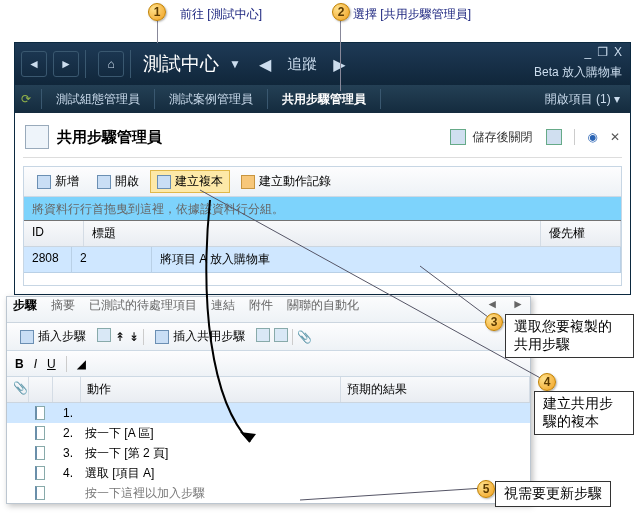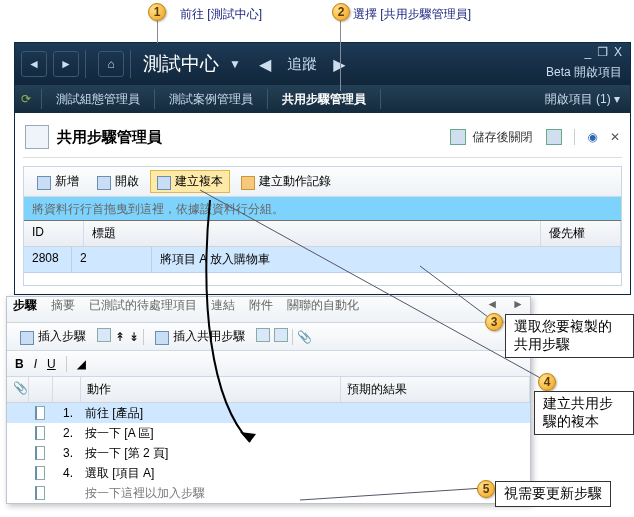--- a/index.html
+++ b/index.html
@@ -26,21 +26,21 @@
 .subrow .tab.active{color:#fff;font-weight:bold}
 .subrow .right{position:absolute;right:10px;color:#cde}
 .work-area{background:#fff;padding:8px 8px 0 8px}
 .work-head{display:flex;align-items:center;padding:4px 2px 8px 2px;border-bottom:1px solid #ddd;position:relative}
 .wh-icon{width:24px;height:24px;border:1px solid #9ab;background:#eef4fa;margin-right:8px}
 .wh-title{font-size:15px;font-weight:bold;flex:1}
 .wh-actions{display:flex;align-items:center;gap:6px;color:#333}
 .wh-actions .ic{width:16px;height:16px;display:inline-block;background:#d0dff0;border:1px solid #6a8}
 .panel{border:1px solid #c7d6e4;margin-top:8px;background:#fff}
 .toolbar{height:30px;background:linear-gradient(#fdfdfe,#eef2f6);border-bottom:1px solid #cdd9e4;display:flex;align-items:center;padding:0 6px;gap:4px}
-.tbtn{display:flex;align-items:flex-end;gap:4px;padding:2px 6px;border:1px solid transparent;cursor:pointer}
+.tbtn{display:flex;align-items:center;gap:4px;padding:2px 6px;border:1px solid transparent;cursor:pointer}
 .tbtn.sel{background:#fde9a8;border:1px solid #e0b84a}
 .tbtn .ic{width:14px;height:14px;background:#c9def5;border:1px solid #6b8fb3;display:inline-block}
 .grouprow{height:24px;background:#7dd3fc;color:#666;padding:4px 8px;border-bottom:1px solid #737373}
 .grid-head{display:flex;background:linear-gradient(#f8f9fb,#e9edf2);border-bottom:1px solid #cbd5df}
 .gh{padding:4px 8px;border-right:1px solid #d4dce5}
 .grid-row{display:flex;background:#cfe7ff;border-bottom:1px solid #b9d0e6}
 .gc{padding:4px 8px;border-right:1px solid #b9d0e6}
 .steps-window{position:absolute;left:6px;top:296px;width:525px;background:#fff;border:1px solid #bcc6d0;box-shadow:2px 2px 6px rgba(0,0,0,.25);z-index:10}
 .steps-tabs{height:26px;background:linear-gradient(#fbfcfd,#eef2f6);border-bottom:1px solid #cbd5df;display:flex;padding:0 6px;gap:14px;color:#666}
 .steps-tabs .t{cursor:pointer}
@@ -87,21 +87,21 @@
     <div class="tb-nav">
       <span class="tb-arrow">◀</span>
       <div class="tb-navbtn">追蹤</div>
       <span class="tb-arrow">▶</span>
     </div>
     <div class="tb-right">
       <span>_</span>
       <span>❐</span>
       <span>X</span>
     </div>
-    <div class="tb-bottom-right">Beta 開啟項目</div>
+    <div class="tb-bottom-right">Beta 放入購物車</div>
   </div>
 
   <div class="subrow">
     <span style="color:#8fb04a">⟳</span>
     <div class="sep"></div>
     <span class="tab">測試組態管理員</span>
     <div class="sep"></div>
     <span class="tab">測試案例管理員</span>
     <div class="sep"></div>
     <span class="tab active">共用步驟管理員</span>
@@ -202,21 +202,20 @@
     <div class="sh" style="width:28px"></div>
     <div class="sh" style="width:260px">動作</div>
     <div class="sh" style="flex:1">預期的結果</div>
   </div>
   <div class="step-row sel">
     <div class="sc ic"></div>
       <div class="sc ic">
         <span class="doc-ic"></span>
       </div>
     <div class="sc" style="width:28px;text-align:right">1.</div>
-    <div class="sc" style="width:260px">前往 [產品]</div>
     <div class="sc" style="flex:1"></div>
   </div>
   <div class="step-row">
     <div class="sc ic"></div>
       <div class="sc ic">
         <span class="doc-ic"></span>
       </div>
     <div class="sc" style="width:28px;text-align:right">2.</div>
     <div class="sc" style="width:260px">按一下 [A 區]</div>
     <div class="sc" style="flex:1"></div>

